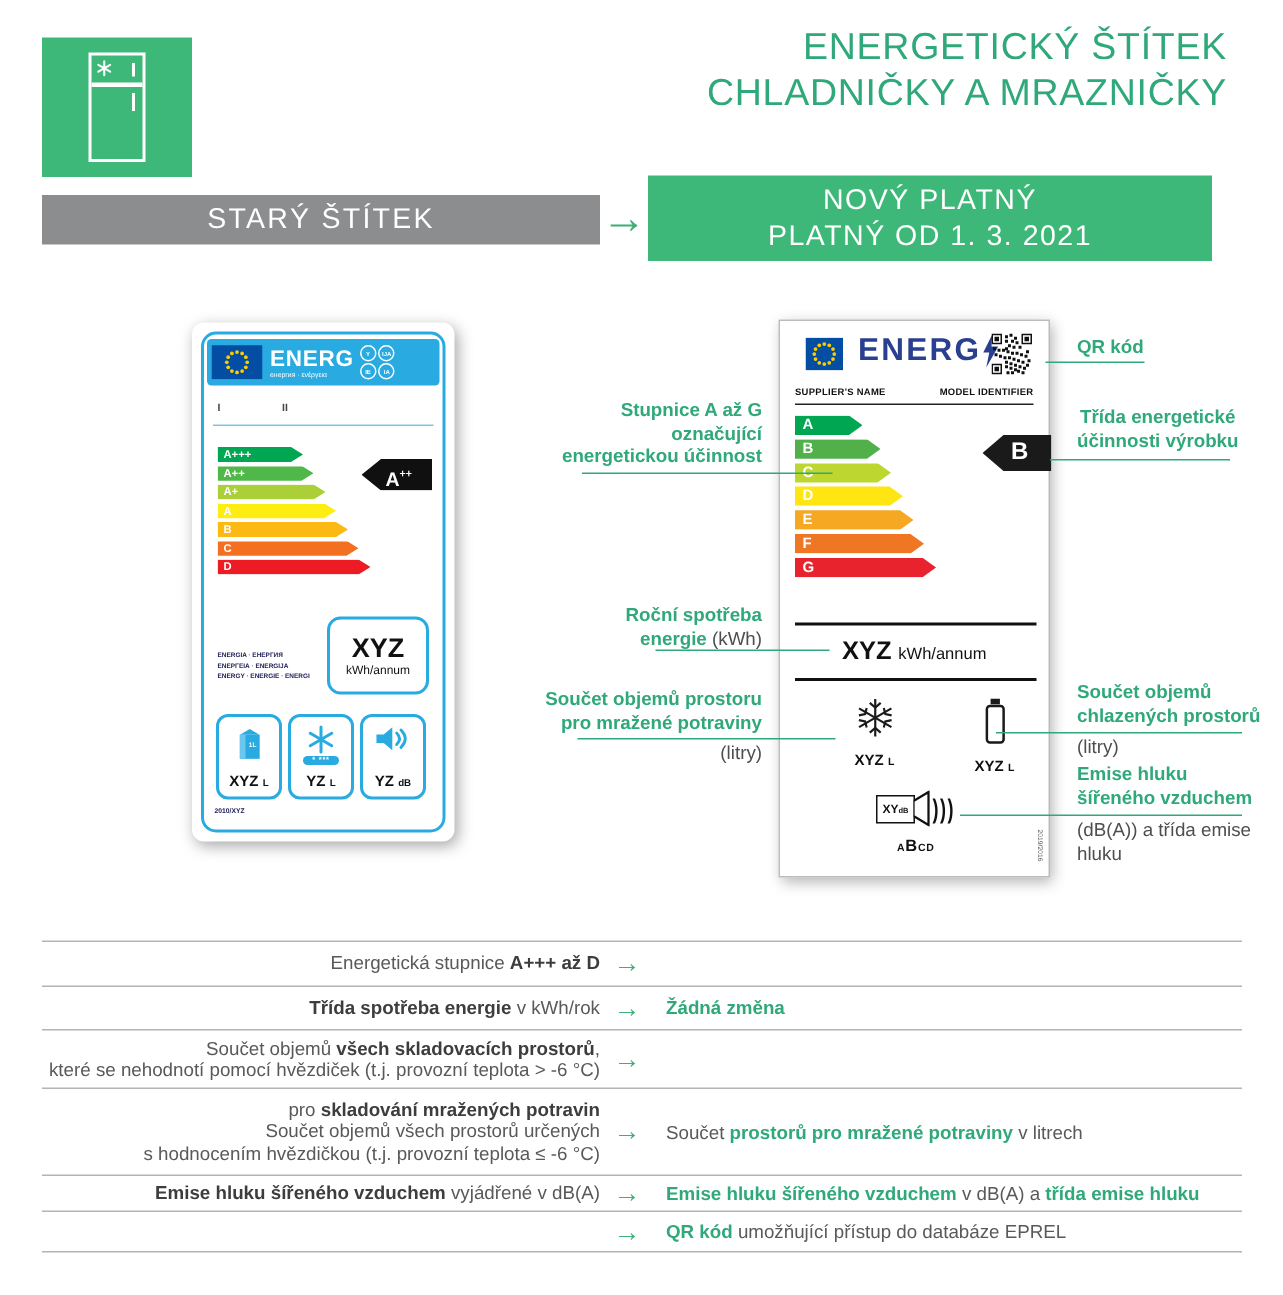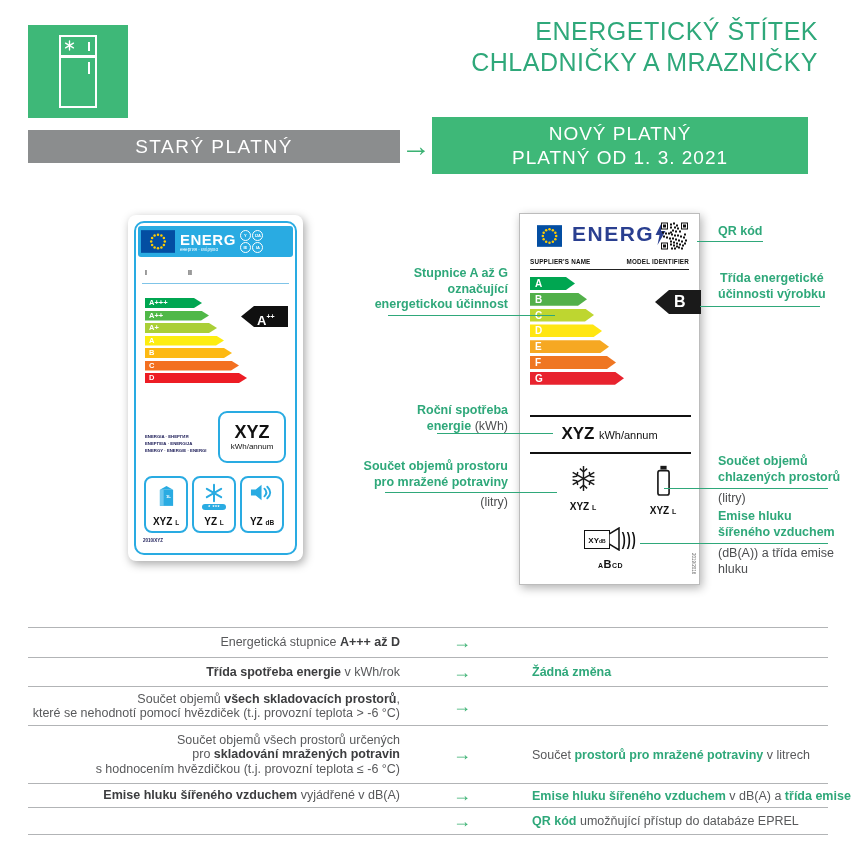--- a/index.html
+++ b/index.html
@@ -122,21 +122,21 @@
   .c-scale { left:388px; top:315px; width:167px; }
   .c-consumption { left:437px; top:433px; width:116px; }
   .c-frozen { left:385px; top:492px; width:172px; }
   .c-qr { left:697px; top:241px; width:66px; }
   .c-class { left:700px; top:306px; width:120px; }
   .c-chilled { left:664px; top:488px; width:164px; }
   .c-noise { left:640px; top:543px; width:188px; }
 
   
   .table { position:absolute; left:28px; top:627px; width:800px; font-size:12.5px; color:#58595b; }
-  .trow { display:grid; grid-template-columns:372px 36px 1fr; align-items:center; border-top:1px solid #b2b4b6;gap:44px; }
+  .trow { display:grid; grid-template-columns:372px 36px 1fr; align-items:center; border-top:1px solid #b2b4b6; }
   .trow:last-child { border-bottom:1px solid #b2b4b6; }
   .tleft { text-align:right; line-height:14.5px; }
   .tleft div { white-space:nowrap; }
   .tarrow { text-align:center; color:#3bb273; font-size:18px; font-weight:bold; }
   .tright { padding-left:8px; white-space:nowrap; }
   .bold { font-weight:bold; color:#3c3d3f; }
   .green { font-weight:bold; color:#2fa87a; }
   .r1 { height:30px; } .r2 { height:29px; } .r3 { height:39px; } .r4 { height:58px; } .r5 { height:24px; } .r6 { height:28px; }
 </style>
 </head>
@@ -158,21 +158,21 @@
       <div class="fridge-handle-bottom"></div>
     </div>
   </div>
 
   <div class="page-title">
     <div>ENERGETICKÝ ŠTÍTEK</div>
     <div>CHLADNIČKY A MRAZNIČKY</div>
   </div>
 
   <div class="banner-old">
-      <span>STARÝ PLATNÝ</span>
+      <span>STARÝ ŠTÍTEK</span>
     </div>
   <div class="banner-arrow">→</div>
   <div class="banner-new">
     <div>NOVÝ PLATNÝ</div>
     <div>PLATNÝ OD 1. 3. 2021</div>
   </div>
 
   <div class="old-card">
     <div class="ol-border"></div>
     <div class="ol-header">
@@ -473,22 +473,22 @@
     </div>
     <div class="trow r3">
       <div class="tleft">
         <div><span>Součet objemů </span><span class="bold">všech skladovacích prostorů</span><span>,</span></div>
         <div>které se nehodnotí pomocí hvězdiček (t.j. provozní teplota &gt; -6 °C)</div>
       </div>
       <div class="tarrow">→</div>
     </div>
     <div class="trow r4">
       <div class="tleft">
+        <div><span>pro </span><span class="bold">skladování mražených potravin</span></div>
         <div>Součet objemů všech prostorů určených</div>
-        <div><span>pro </span><span class="bold">skladování mražených potravin</span></div>
         <div>s hodnocením hvězdičkou (t.j. provozní teplota ≤ -6 °C)</div>
       </div>
       <div class="tarrow">→</div>
       <div class="tright"><span>Součet </span><span class="green">prostorů pro mražené potraviny</span><span> v litrech</span></div>
     </div>
     <div class="trow r5">
       <div class="tleft">
           <div><span class="bold">Emise hluku šířeného vzduchem</span><span> vyjádřené v dB(A)</span></div>
         </div>
       <div class="tarrow">→</div>

